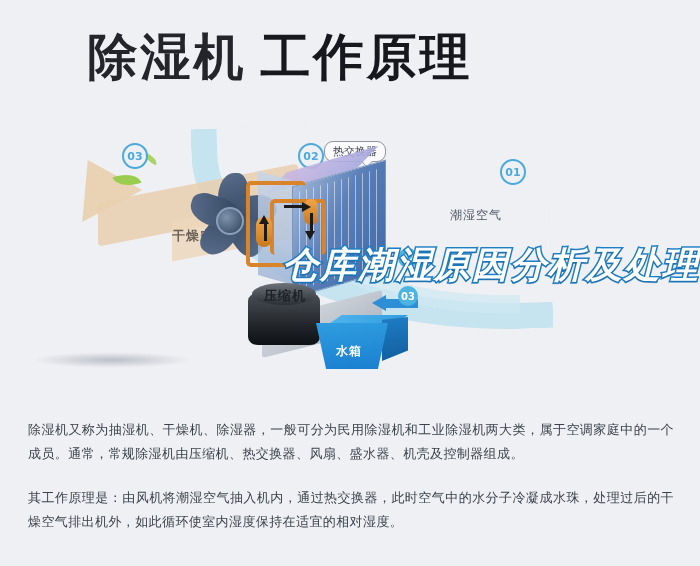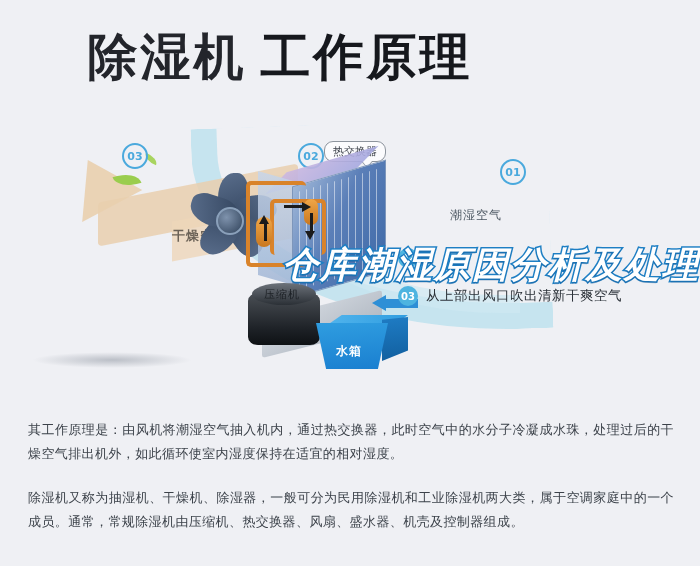--- a/index.html
+++ b/index.html
@@ -206,21 +206,21 @@
   .callout .tail{
     position:absolute;left:36px;bottom:-7px;width:0;height:0;
     border-left:6px solid transparent;border-right:6px solid transparent;border-top:7px solid #8d949d;
   }
   .callout .tail:after{
     content:"";position:absolute;left:-5px;top:-7px;width:0;height:0;
     border-left:5px solid transparent;border-right:5px solid transparent;border-top:6px solid #fbfbfd;
   }
 
   .flow-label{position:absolute;font-size:12px;color:#4a5560;letter-spacing:1px;font-family:Liberation Mono, monospace;}
-  .part-label{position:absolute;font-size:11px;color:#1d2126;font-weight:normal;letter-spacing:1px;}
+  .part-label{position:absolute;font-size:13px;color:#1d2126;font-weight:bold;letter-spacing:1px;}
 
   
   .legend{position:absolute;left:398px;top:248px;width:290px;}
   .legend-row{display:flex;align-items:center;margin-bottom:18px;}
   .legend-row .num{
     width:20px;height:20px;border-radius:50%;flex:0 0 20px;
     background:#4db4e0;color:#fff;font-size:10px;font-weight:bold;
     display:flex;align-items:center;justify-content:center;margin-right:8px;
   }
   .legend-row .txt{font-size:13.5px;color:#2b3138;letter-spacing:.5px;}
@@ -328,26 +328,25 @@
 
     <div class="shadow" style="left:32px;top:237px;"></div>
   </div>
 
   <div class="legend">
     <div class="legend-row">
       <div class="num">02</div>
     </div>
     <div class="legend-row">
       <div class="num">03</div>
-      <div class="txt">从上部出风口吹出清新干爽空气</div>
     </div>
   </div>
 
   <div class="overlay">
     <div class="line">仓库潮湿原因分析及处理</div>
   </div>
 
   <div class="copy">
+    <p>除湿机又称为抽湿机、干燥机、除湿器，一般可分为民用除湿机和工业除湿机两大类，属于空调家庭中的一个成员。通常，常规除湿机由压缩机、热交换器、风扇、盛水器、机壳及控制器组成。</p>
     <p>其工作原理是：由风机将潮湿空气抽入机内，通过热交换器，此时空气中的水分子冷凝成水珠，处理过后的干燥空气排出机外，如此循环使室内湿度保持在适宜的相对湿度。</p>
-    <p>除湿机又称为抽湿机、干燥机、除湿器，一般可分为民用除湿机和工业除湿机两大类，属于空调家庭中的一个成员。通常，常规除湿机由压缩机、热交换器、风扇、盛水器、机壳及控制器组成。</p>
   </div>
 
 </div>
 
 </body></html>

